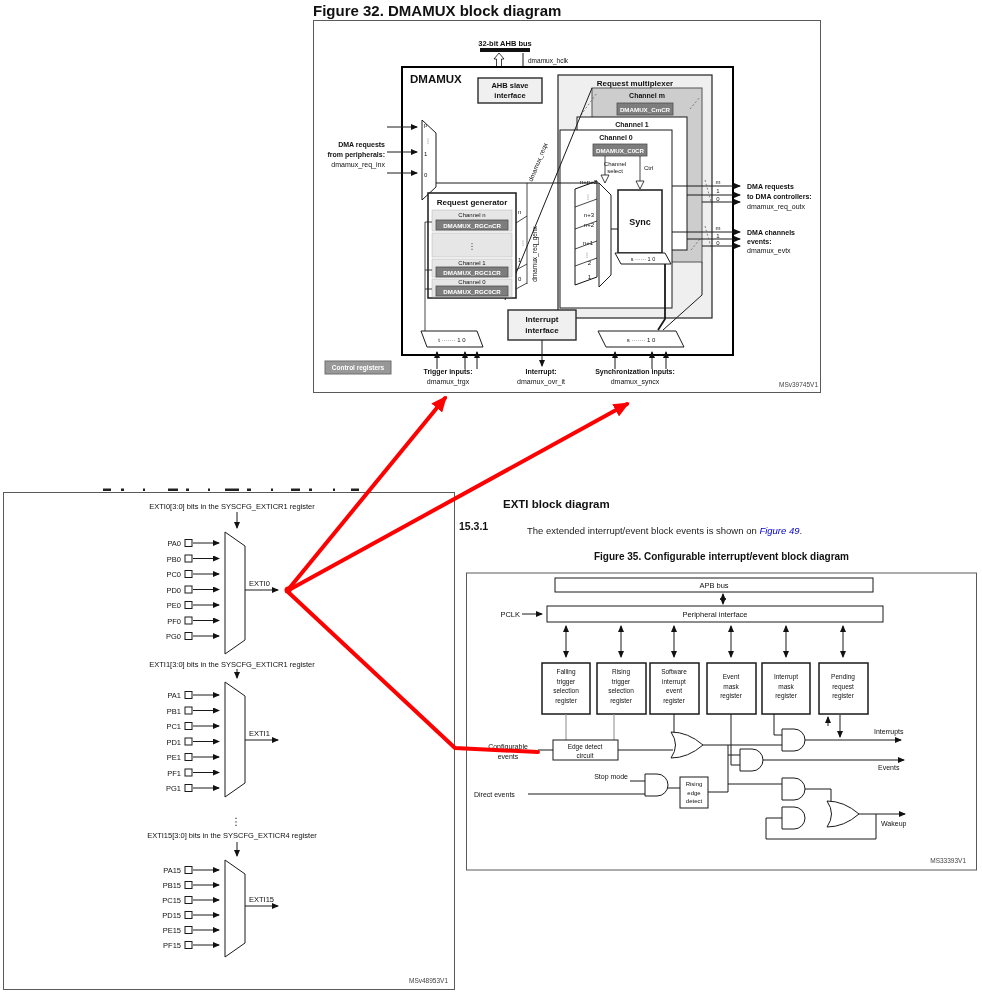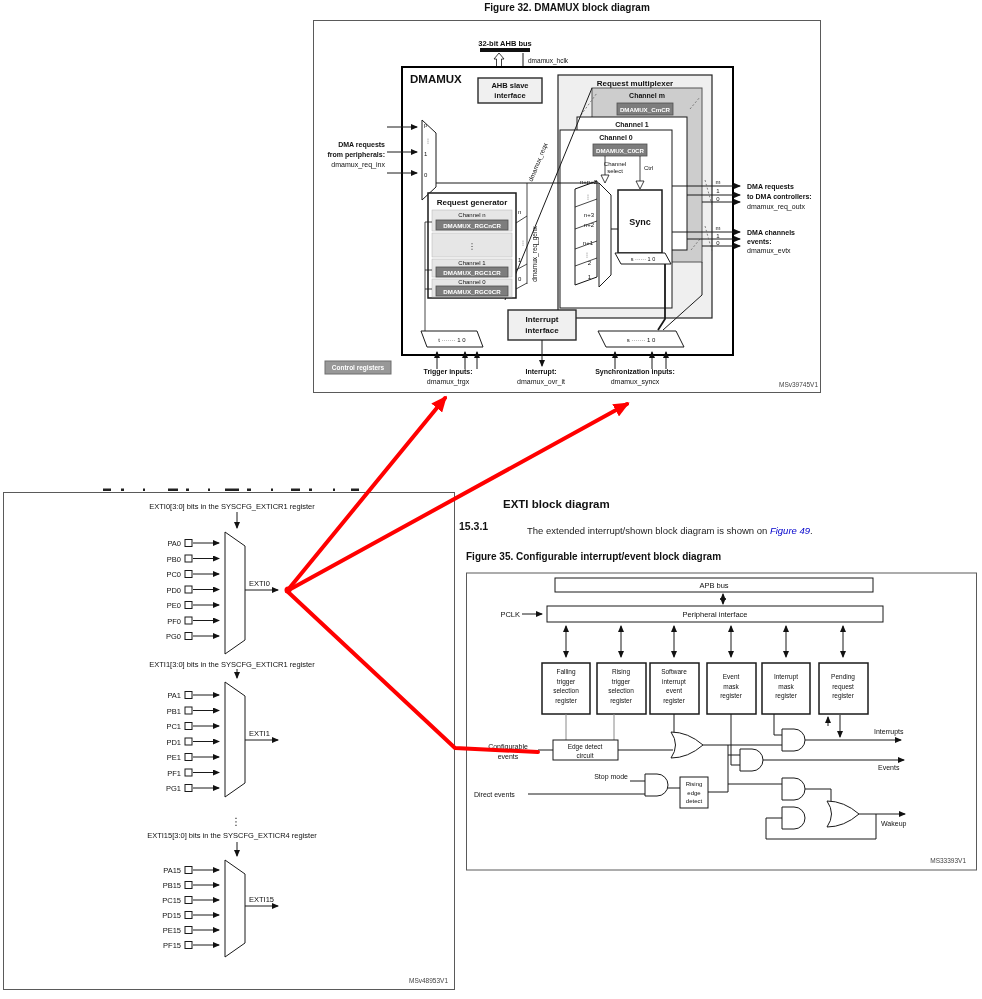--- a/index.html
+++ b/index.html
@@ -21,22 +21,22 @@
   .frame{fill:#fff;stroke:#5a5a5a;stroke-width:1}
   .boxw{fill:#fff;stroke:#1a1a1a;stroke-width:1}
   .boxw2{fill:#fff;stroke:#1a1a1a;stroke-width:1.5}
   .boxg{fill:#f0f0f0;stroke:#2a2a2a;stroke-width:1.4}
   .mux{fill:#fff;stroke:#1a1a1a;stroke-width:1}
   .dark{fill:#7d7d7d;stroke:#4f4f4f;stroke-width:.8}
   .chm{fill:#cdcdcd;stroke:#555;stroke-width:1}
   .reqmux{fill:#efefef;stroke:#222;stroke-width:1.2}
   .rowbg{fill:#e6e6e6;stroke:#b5b5b5;stroke-width:.5}
   .dash{stroke:#666;stroke-width:.8;stroke-dasharray:2 2;fill:none}
-  .caption32{left:313px;top:2px;width:508px;text-align:center;font-size:10px;font-weight:bold;color:#111}
-  .caption35{left:466px;top:551px;width:511px;font-size:10px;font-weight:bold;color:#111}
+  .caption32{left:313px;top:2px;width:508px;text-align:left;font-size:15px;font-weight:bold;color:#111}
+  .caption35{left:466px;top:551px;width:511px;text-align:center;font-size:10px;font-weight:bold;color:#111}
   .secnum{left:459px;top:520px;font-size:10.5px;font-weight:bold;color:#111}
   .sechead{left:503px;top:498px;font-size:11.5px;font-weight:bold;color:#111}
   .secbody{left:527px;top:525px;font-size:9.5px;color:#222}
   .link{color:#0000cc;font-style:italic}
 </style>
 </head>
 <body>
 
 <div class="page">
 
@@ -348,21 +348,21 @@
       <text class="t75 end" x="178" y="460">PF15</text>
     </g>
     <line class="ln" x1="242" y1="418" x2="275" y2="418" marker-end="url(#me)"></line>
     <text class="t75" x="246" y="414">EXTI15</text>
 
     <text class="t65 end gt" x="445" y="495">MSv48953V1</text>
   </svg>
 
   <div class="abs secnum">15.3.1</div>
   <div class="abs sechead">EXTI block diagram</div>
-  <div class="abs secbody"><span>The extended interrupt/shown block diagram is shown on </span><span class="link">Figure 49</span><span>.</span></div>
+  <div class="abs secbody"><span>The extended interrupt/event block events is shown on </span><span class="link">Figure 49</span><span>.</span></div>
 
   <div class="abs caption35">Figure 35. Configurable interrupt/event block diagram</div>
 
   <svg style="left:466px;top:568px" width="511" height="305" viewBox="0 0 511 305">
     <defs>
       <marker id="m35" markerUnits="userSpaceOnUse" markerWidth="7" markerHeight="6" refX="6" refY="3" orient="auto-start-reverse">
           <path d="M0,0L7,3L0,6Z" fill="#111"></path>
         </marker>
     </defs>
     <rect class="frame" x="0.5" y="5" width="510" height="297"></rect>

